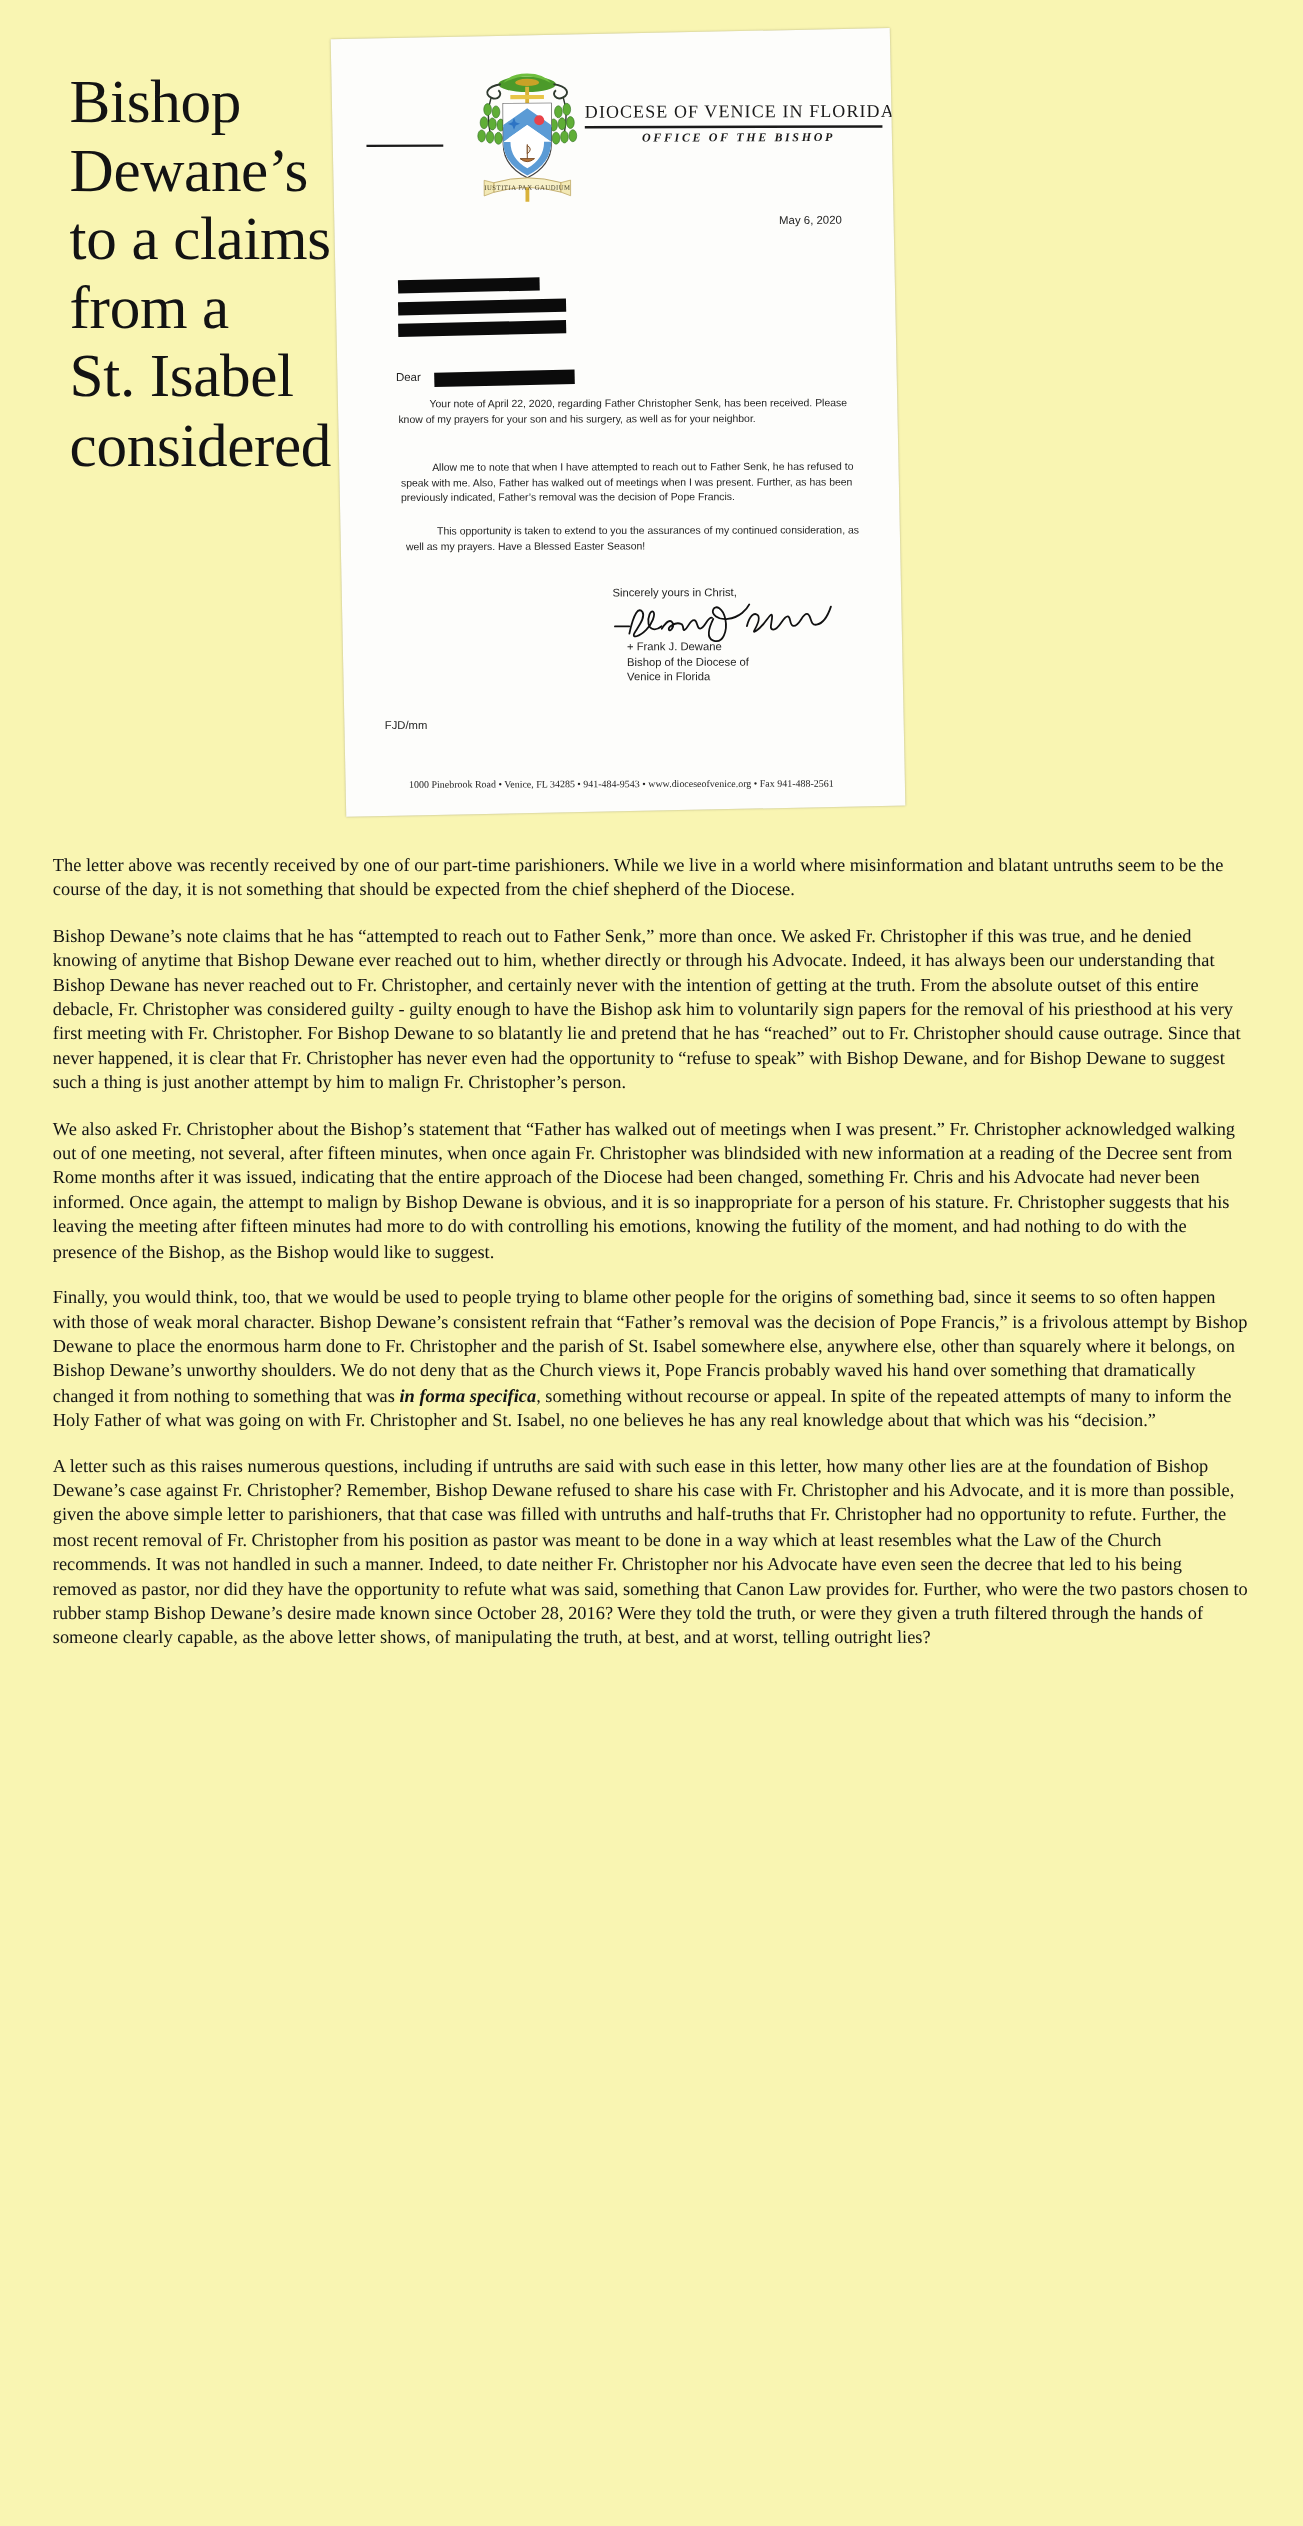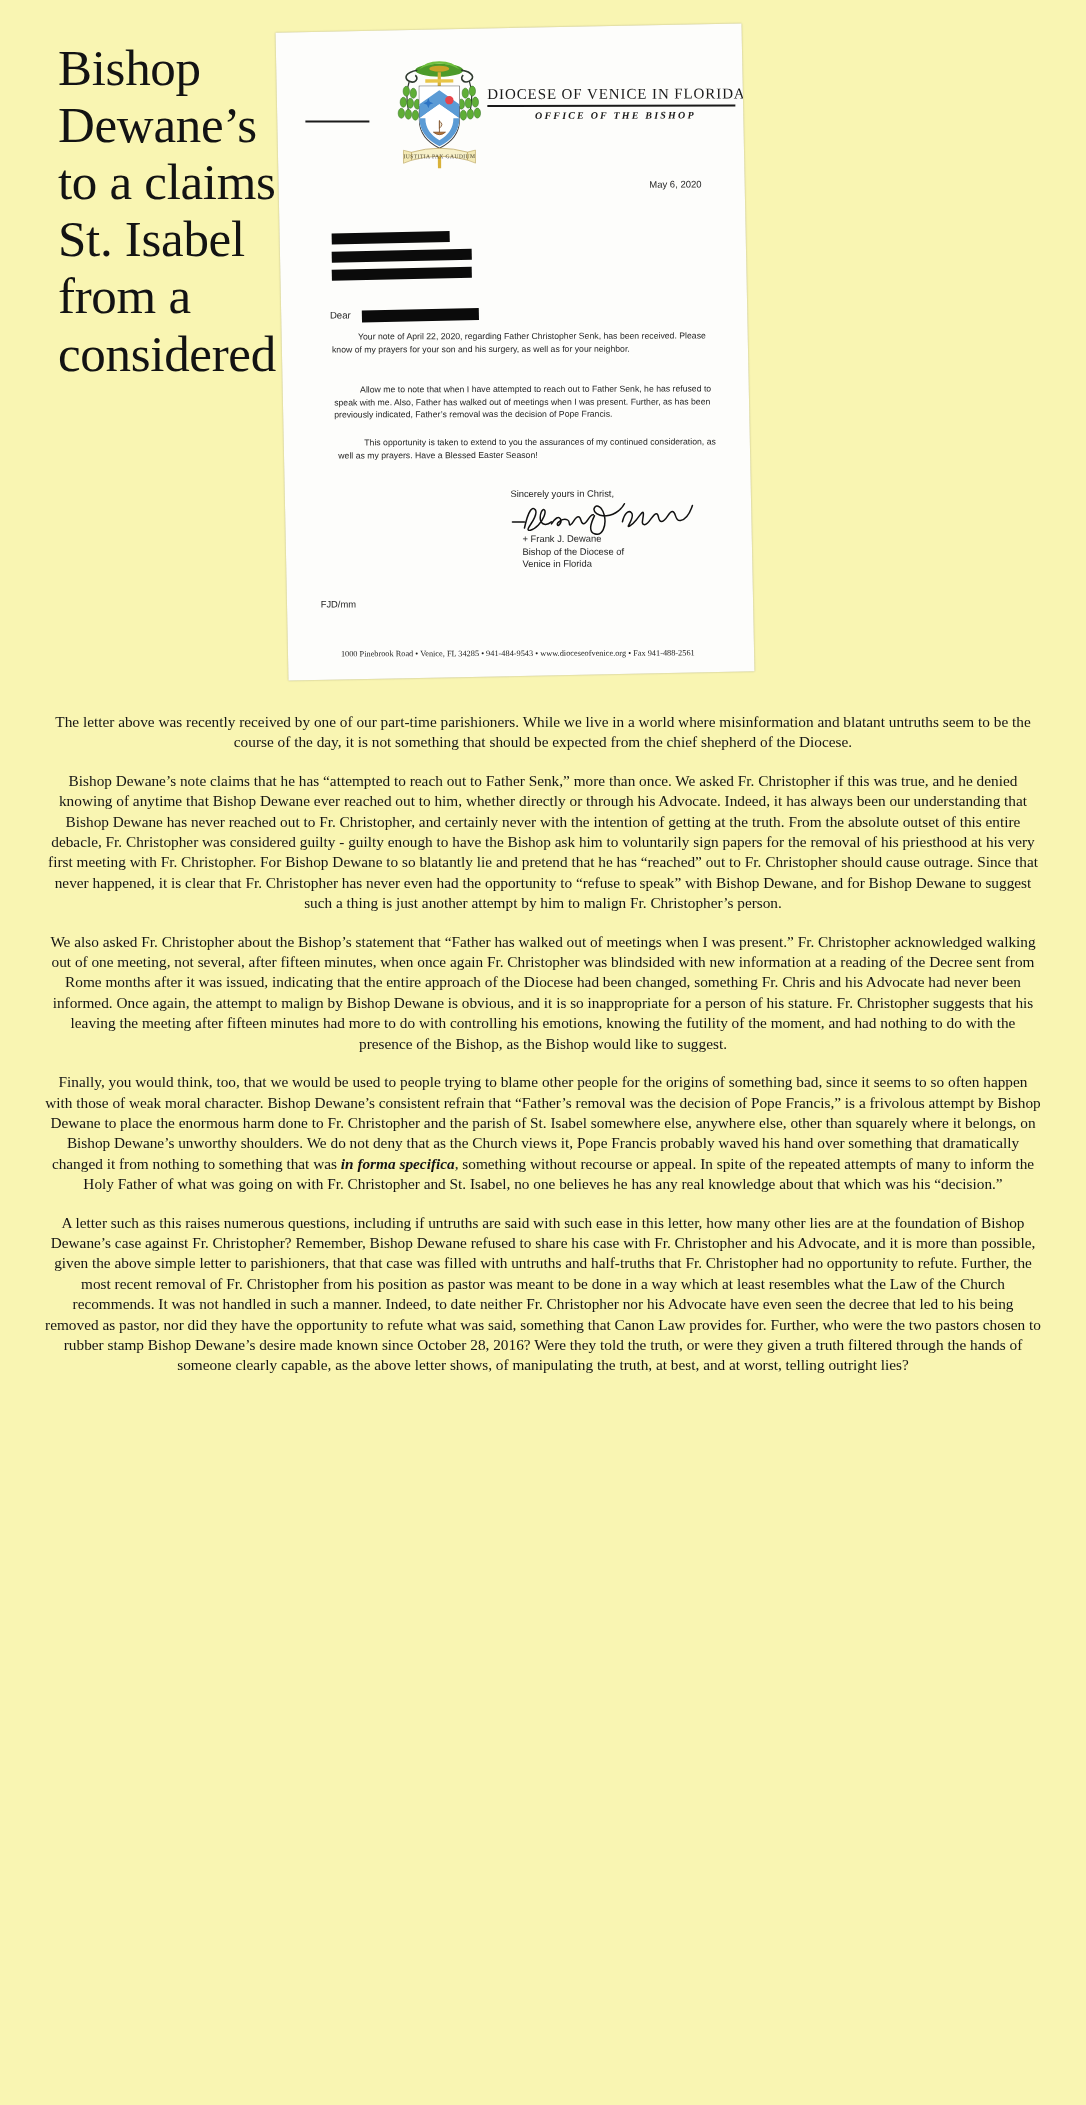--- a/index.html
+++ b/index.html
@@ -19,21 +19,21 @@
   }
 
   
   .hero{
     position:relative;
     height:700px;
   }
   .headline{
     position:absolute;
     left:58px;
-    top:40px;
+    top:58px;
     width:240px;
     font-family:"Liberation Serif", serif;
     font-size:51px;
     line-height:1.12;
     font-weight:400;
     letter-spacing:-0.3px;
     color:#131313;
   }
   .headline div{white-space:nowrap;}
 
@@ -167,40 +167,40 @@
 
   
   .article{
     position:relative;
     margin:12px 36px 0 44px;
     width:998px;
     font-family:"Liberation Serif", serif;
     font-size:15.3px;
     line-height:1.335;
     color:#141414;
-    text-align:center;
+    text-align:left;
   }
   .article p{margin:0 0 18px 0;}
   .article p:last-child{margin-bottom:0;}
   .article .tight{margin-bottom:0;}
   .ital{font-style:italic;font-weight:bold;}
 </style>
 </head>
 <body>
 
 <div class="page">
 
   <div class="hero">
 
     <div class="headline">
       <div>Bishop</div>
       <div>Dewane’s</div>
       <div>to a claims</div>
+      <div>from a</div>
       <div>St. Isabel</div>
-      <div>from a</div>
       <div>considered</div>
     </div>
 
     <div class="letter-wrap">
       <div class="letter">
         <div class="letter-inner">
           <div class="typed">
 
             <div class="head-rule"></div>
 

